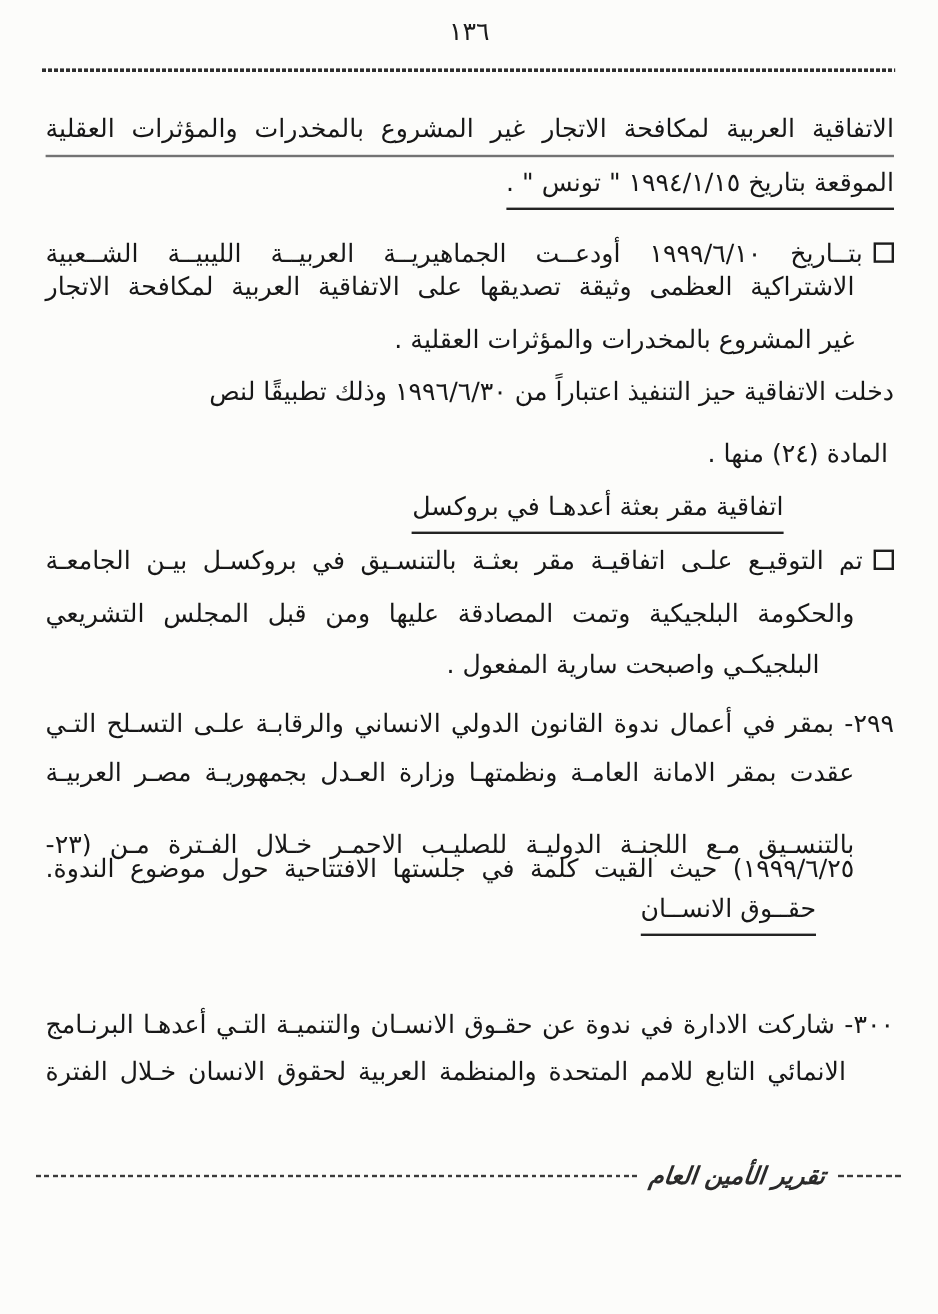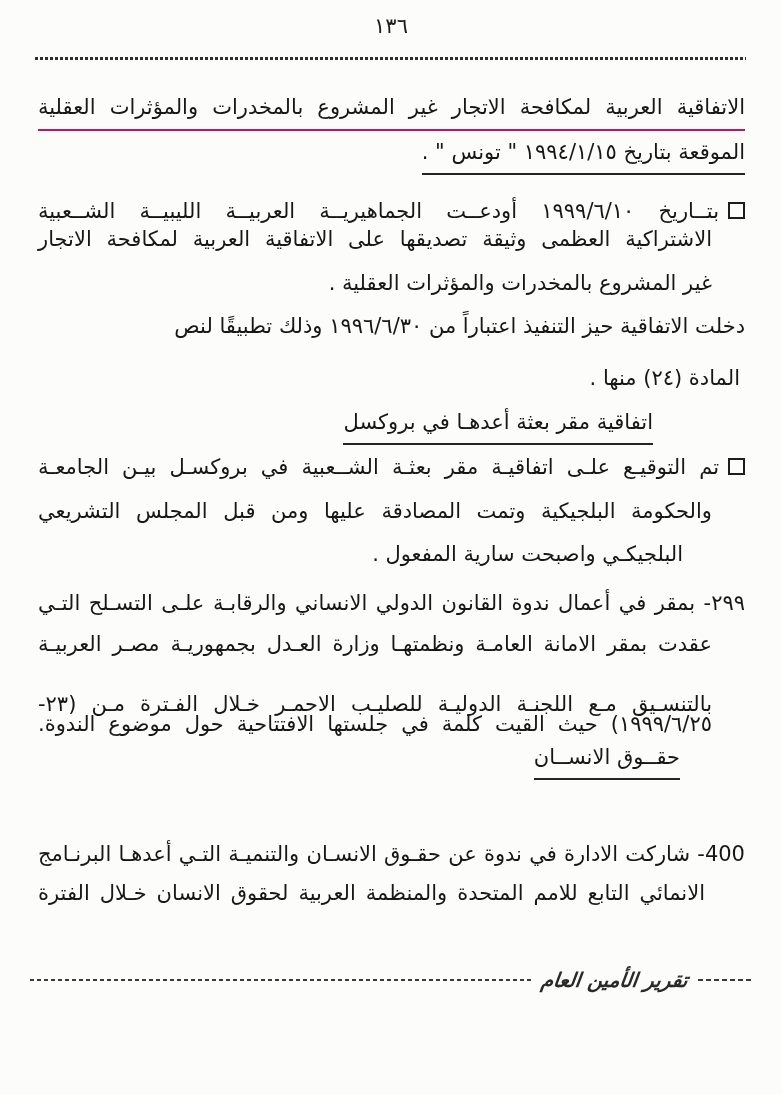--- a/index.html
+++ b/index.html
@@ -17,21 +17,21 @@
     position:absolute;top:57px;left:35px;width:711px;height:3px;
     background:repeating-linear-gradient(90deg,#2e2e2e 0 3px,transparent 3px 5px);
   }
   .line{
     position:absolute;left:38px;width:707px;box-sizing:border-box;
     font-size:21px;line-height:30px;white-space:nowrap;direction:rtl;
     color:#171717;
   }
   .just{text-align:justify;text-align-last:justify;}
   .rt{text-align:right;}
-  .ul{border-bottom:2px solid #be185d;padding-bottom:7px;}
+  .ul{border-bottom:2px solid #737373;padding-bottom:7px;}
   .ulblock{display:inline-block;border-bottom:2px solid #232323;padding-bottom:6px;}
   .ind{padding-right:33px;}
   .ind2{padding-right:40px;}
   .ind3{padding-right:62px;}
   .pr5{padding-right:5px;}
   .sq{
     display:inline-block;width:13px;height:13px;border:2px solid #1d1d1d;
     vertical-align:-1px;margin-left:9px;background:transparent;
   }
   .footer{
@@ -71,38 +71,38 @@
 <div class="line rt ind" style="top:268px;">غير المشروع بالمخدرات والمؤثرات العقلية .</div>
 
 <div class="line rt" style="top:311px;">دخلت الاتفاقية حيز التنفيذ اعتباراً من ١٩٩٦/٦/٣٠  وذلك تطبيقًا لنص</div>
 <div class="line rt pr5" style="top:363px;">المادة (٢٤) منها .</div>
 
 <div class="line rt" style="top:407px;padding-right:92px;">
   <span class="ulblock">اتفاقية مقر بعثة أعدهـا في بروكسل</span>
 </div>
 
 <div class="line just" style="top:452px;">
-  <span class="sq"></span><span>تم التوقيـع علـى اتفاقيـة مقر بعثـة الشــعبية في بروكسـل بيـن الجامعـة</span>
+  <span class="sq"></span><span>تم التوقيـع علـى اتفاقيـة مقر بعثـة بالتنسـيق في بروكسـل بيـن الجامعـة</span>
 </div>
 <div class="line just ind" style="top:496px;">والحكومة البلجيكية وتمت المصادقة عليها ومن قبل المجلس التشريعي</div>
 <div class="line rt ind3" style="top:539px;">البلجيكـي واصبحت سارية المفعول .</div>
 
 <div class="line just" style="top:588px;">
   <span>٢٩٩-</span> <span>بمقر في أعمال ندوة القانون الدولي الانساني والرقابـة علـى التسـلح التـي</span>
 </div>
 <div class="line just ind" style="top:629px;">عقدت بمقر الامانة العامـة ونظمتهـا وزارة العـدل بجمهوريـة مصـر العربيـة</div>
 <div class="line just ind" style="top:669px;margin-top:20px;">بالتنسـيق مـع اللجنـة الدوليـة للصليـب الاحمـر خـلال الفـترة مـن (٢٣-</div>
 <div class="line just ind" style="top:709px;">١٩٩٩/٦/٢٥) حيث القيت كلمة في جلستها الافتتاحية حول موضوع الندوة.</div>
 
 <div class="line rt" style="top:742px;padding-right:65px;">
   <span class="ulblock">حقــوق الانســان</span>
 </div>
 
 <div class="line just" style="top:839px;">
-  <span>400-</span> <span>شاركت الادارة في ندوة عن حقـوق الانسـان والتنميـة التـي أعدهـا البرنـامج</span>
+  <span>٣٠٠-</span> <span>شاركت الادارة في ندوة عن حقـوق الانسـان والتنميـة التـي أعدهـا البرنـامج</span>
 </div>
 <div class="line just ind2" style="top:878px;">الانمائي التابع للامم المتحدة والمنظمة العربية لحقوق الانسان خـلال الفترة</div>
 
 <div class="footer">
   <div class="f-dash"></div>
   <div class="f-sig">تقرير الأمين العام</div>
   <div class="f-line"></div>
 </div>
 
 </body></html>

